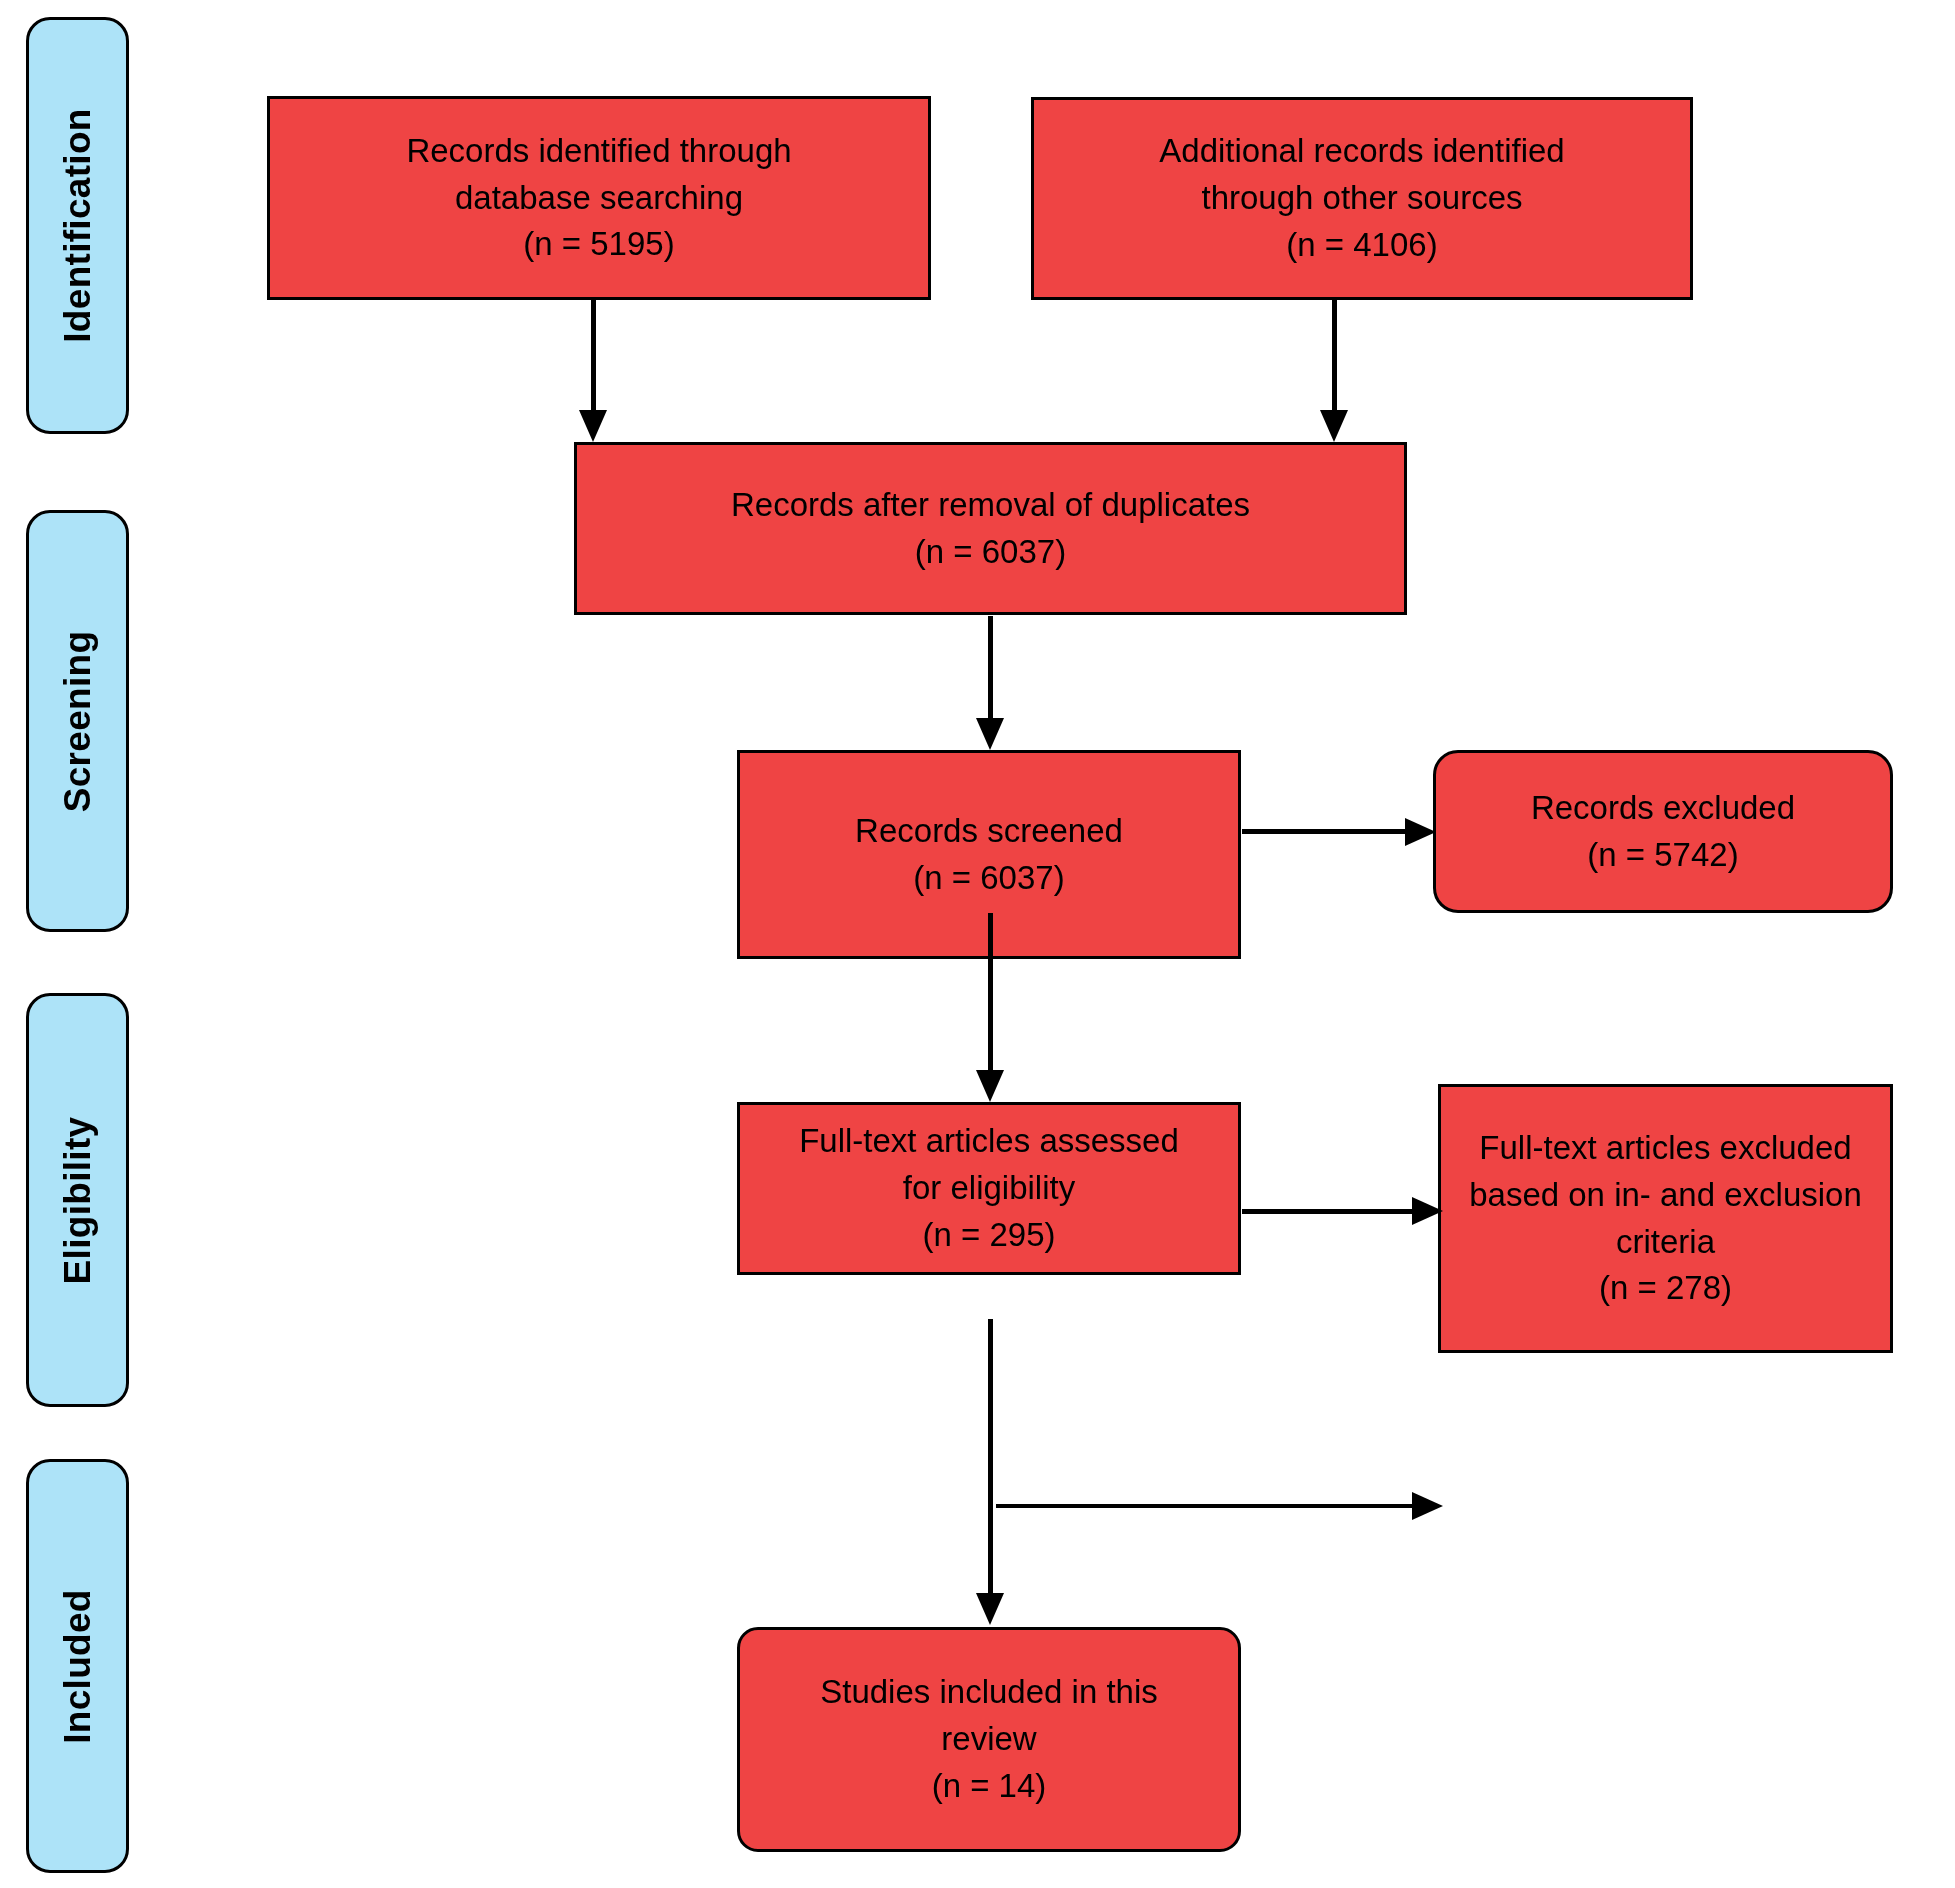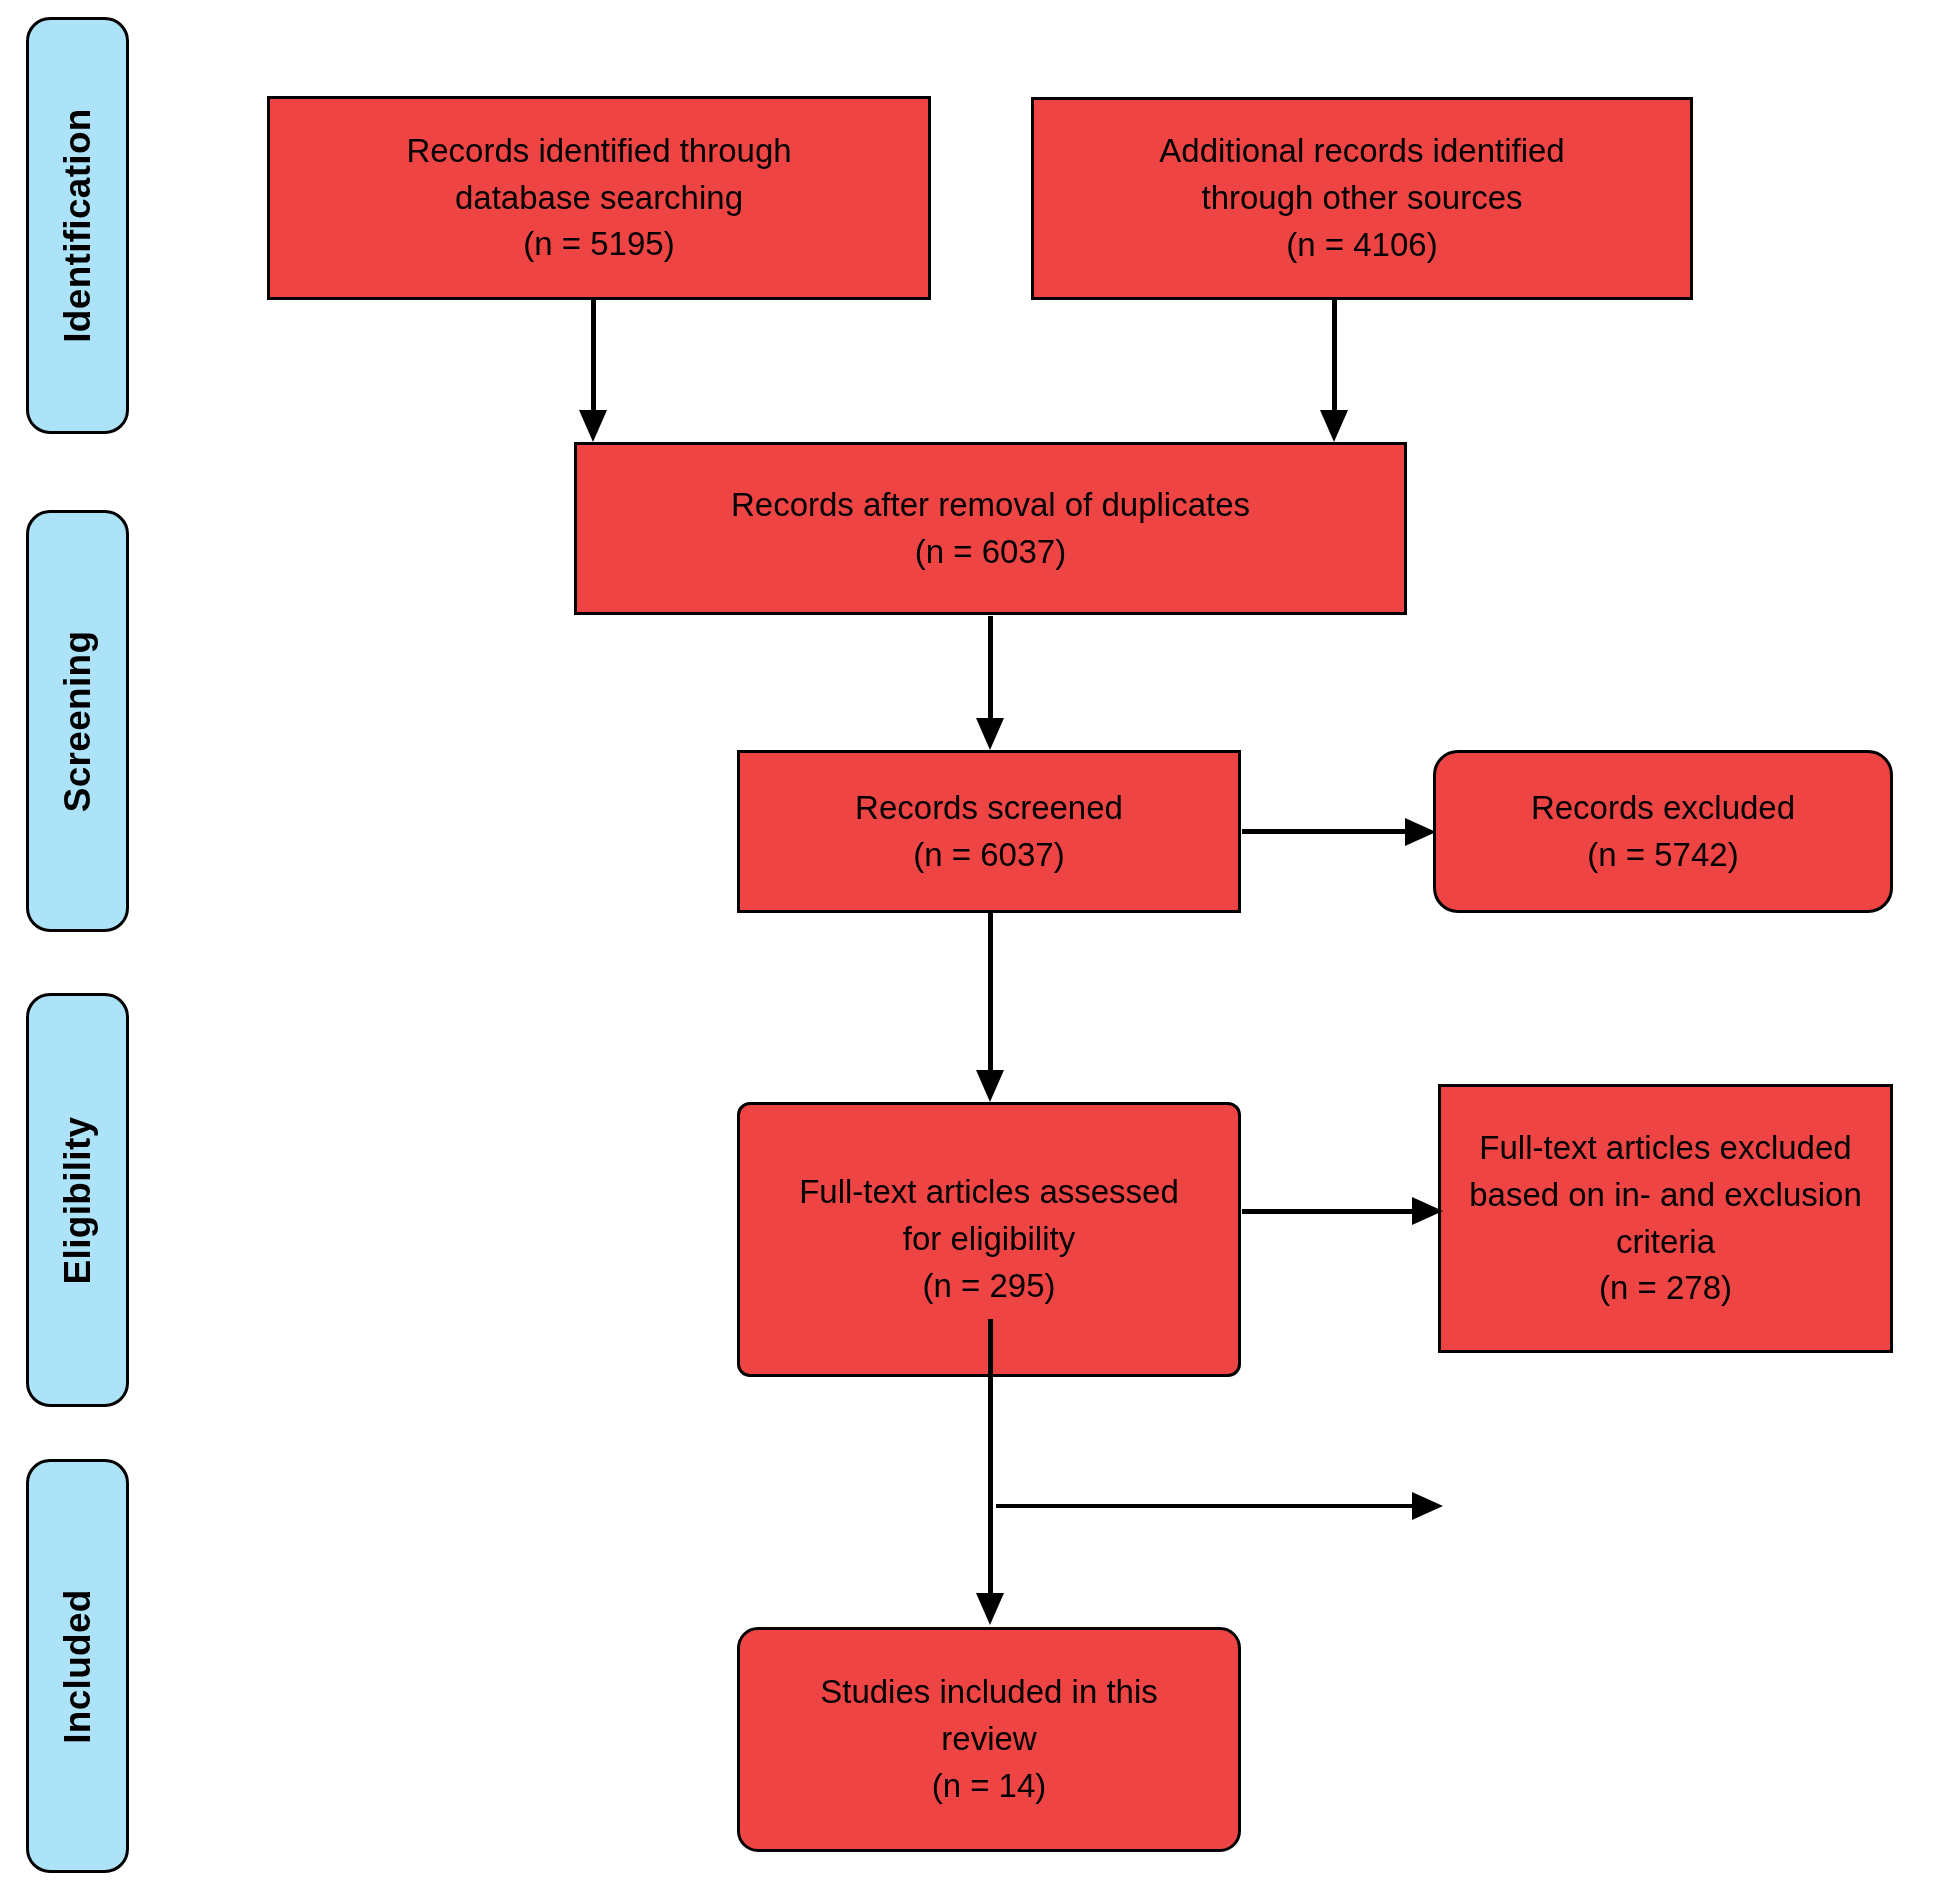--- a/index.html
+++ b/index.html
@@ -132,37 +132,37 @@
   <div class="arrow-down" style="left:1320px; top:410px;"></div>
 
   <div class="flow-box" style="left:574px; top:442px; width:833px; height:173px;align-items:center;">
     <span class="box-text">Records after removal of duplicates
 (n = 6037)</span>
   </div>
 
   <div class="vline" style="left:988px; top:616px; width:4.7px; height:103px;"></div>
   <div class="arrow-down" style="left:976px; top:718px;"></div>
 
-  <div class="flow-box" style="left:737px; top:750px; width:504px; height:163px;">
+  <div class="flow-box" style="left:737px; top:750px; width:504px; height:209px;">
     <span class="box-text">Records screened
 (n = 6037)</span>
   </div>
 
   <div class="flow-box" style="left:1433px; top:750px; width:460px; height:163px;border-radius:25px;">
     <span class="box-text">Records excluded
 (n = 5742)</span>
   </div>
 
   <div class="hline" style="left:1242px; top:829px; width:166px; height:4.7px;"></div>
   <div class="arrow-right" style="left:1405px; top:818px;"></div>
 
   <div class="vline" style="left:988px; top:913px; width:4.7px; height:158px;"></div>
   <div class="arrow-down" style="left:976px; top:1070px;"></div>
 
-  <div class="flow-box" style="left:737px; top:1102px; width:504px; height:275px;border-radius:13px;">
+  <div class="flow-box" style="left:737px; top:1102px; width:504px; height:173px;">
     <span class="box-text">Full-text articles assessed
 for eligibility
 (n = 295)</span>
   </div>
 
   <div class="flow-box" style="left:1438px; top:1084px; width:455px; height:269px;">
     <span class="box-text">Full-text articles excluded
 based on in- and exclusion
 criteria
 (n = 278)</span>

